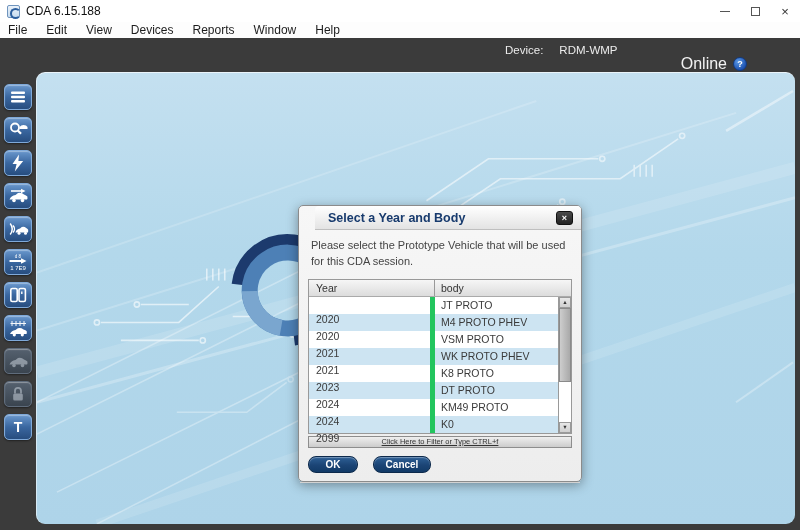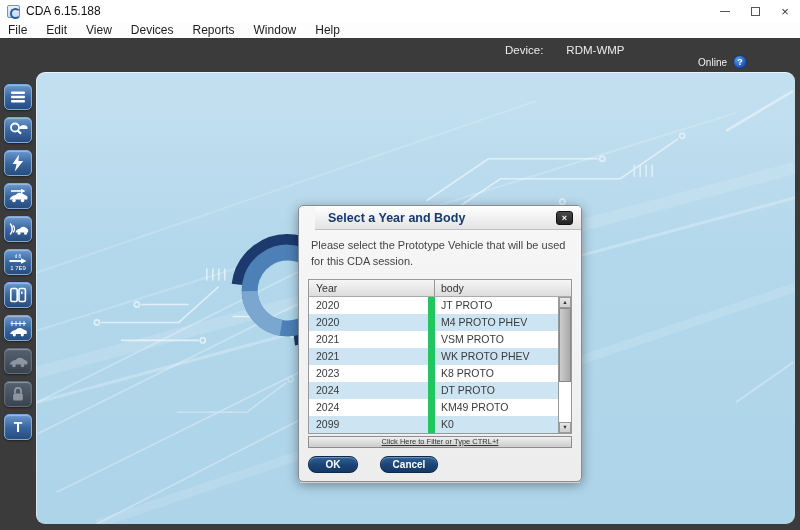--- a/index.html
+++ b/index.html
@@ -21,23 +21,23 @@
   .glyph-max { width:9px; height:9px; border:1px solid #555; }
   .glyph-close { font-size:13px; line-height:1; color:#333; }
 
   
   .menubar { position:absolute; top:22px; left:0; right:0; height:16px; background:#fdfdfd;
              display:flex; align-items:center; gap:19px; padding-left:8px; font-size:12px; color:#1d1d1d; }
   .menu-item { cursor:default; }
 
   
   .app-header { position:absolute; top:38px; left:0; right:0; height:34px; background:#3b3b3b; }
-  .device-group { position:absolute; left:505px; top:6px; font-size:11.5px; color:#ececec; display:flex; gap:23px; }
+  .device-group { position:absolute; left:505px; top:6px; font-size:11.5px; color:#ececec; display:flex; gap:16px; }
   .online-group { position:absolute; right:53px; top:17px; display:flex; align-items:center; gap:6px; }
-  .online-text { font-size:10px; color:#f2f2f2; }
+  .online-text { font-size:16px; color:#f2f2f2; }
   .help-badge { width:14px; height:14px; border-radius:50%;
                 background:radial-gradient(circle at 35% 30%,#5b9ae8,#1a4fae 75%);
                 color:#fff; font-size:9px; font-weight:bold; display:flex; align-items:center;
                 justify-content:center; border:1px solid #123a80; cursor:pointer; }
 
   
   .app-frame { position:absolute; top:72px; left:0; right:0; bottom:0; background:#3b3b3b; }
   .main-panel { position:absolute; left:36px; top:0; right:5px; bottom:6px;
                 border-radius:9px; overflow:hidden;
                 background:linear-gradient(180deg,#c4e0f0 0%,#b3d8eb 40%,#aed4e9 100%);
@@ -69,36 +69,36 @@
   .dlg-msg { padding:8px 12px 5px; font-size:11px; color:#444; line-height:1.45; }
 
   .dlg-table { margin:4px 9px 0; border:1px solid #999; background:#fff; position:relative; }
   .tbl-header { display:flex; height:17px; background:linear-gradient(180deg,#f6f6f6,#dcdcdc);
                 border-bottom:1px solid #aaa; font-size:10.5px; color:#333; }
   .tbl-header .col-year { width:126px; border-right:1px solid #999; padding:2px 0 0 7px; }
   .tbl-header .col-body { flex:1; padding:2px 0 0 6px; }
   .tbl-rows { margin-right:13px; }
   .tbl-row { display:flex; height:17px; font-size:10.5px; color:#3a3a3a; cursor:pointer; }
   .tbl-row:nth-child(even) { background:#cde4f2; }
-  .tbl-row .col-year { width:126px; border-right:7px solid #22c55e; padding:2px 0 0 7px; }
+  .tbl-row .col-year { width:126px; border-right:5px solid #22c55e; padding:16px 0 0 7px; }
   .tbl-row .col-body { flex:1; padding:2px 0 0 6px; }
 
   .scrollbar { position:absolute; right:0; top:17px; bottom:0; width:13px;
                background:#fff; border-left:1px solid #999; }
   .scroll-btn { position:absolute; left:0; right:0; height:11px; background:linear-gradient(180deg,#e8e8e8,#cfcfcf);
                 border:1px solid #9a9a9a; font-size:5.5px; color:#333; text-align:center; line-height:9px; cursor:pointer; }
   .scroll-btn.up { top:0; } .scroll-btn.down { bottom:0; }
   .scroll-thumb { position:absolute; left:0; right:0; top:11px; height:74px;
                   background:linear-gradient(90deg,#cdcdcd,#a9a9a9); border:1px solid #8a8a8a; cursor:grab; }
 
   .dlg-filter { margin:2px 9px 0; height:12px; background:linear-gradient(180deg,#efefef,#cccccc);
                 border:1px solid #8d8d8d; font-size:7.5px; color:#333; text-align:center;
                 line-height:10px; text-decoration:underline; cursor:pointer; }
 
-  .dlg-btns { display:flex; gap:22px; margin:8px 0 0 9px; }
+  .dlg-btns { display:flex; gap:15px; margin:8px 0 0 9px; }
   .dlg-btn { height:17px; border-radius:8px; border:1px solid #0d2a4c; color:#fff;
              font-size:10px; font-weight:bold; text-align:center; line-height:15px;
              background:linear-gradient(180deg,#2e6096 0%,#1b4475 55%,#123a67 100%);
              box-shadow:inset 0 1px 1px rgba(255,255,255,.35); cursor:pointer; }
   .btn-ok { width:50px; } .btn-cancel { width:58px; }
   .dlg-footer { margin:9px 1px 0; border-top:1px solid #d2d2d2; height:12px; }
 </style>
 </head>
 <body>
 

